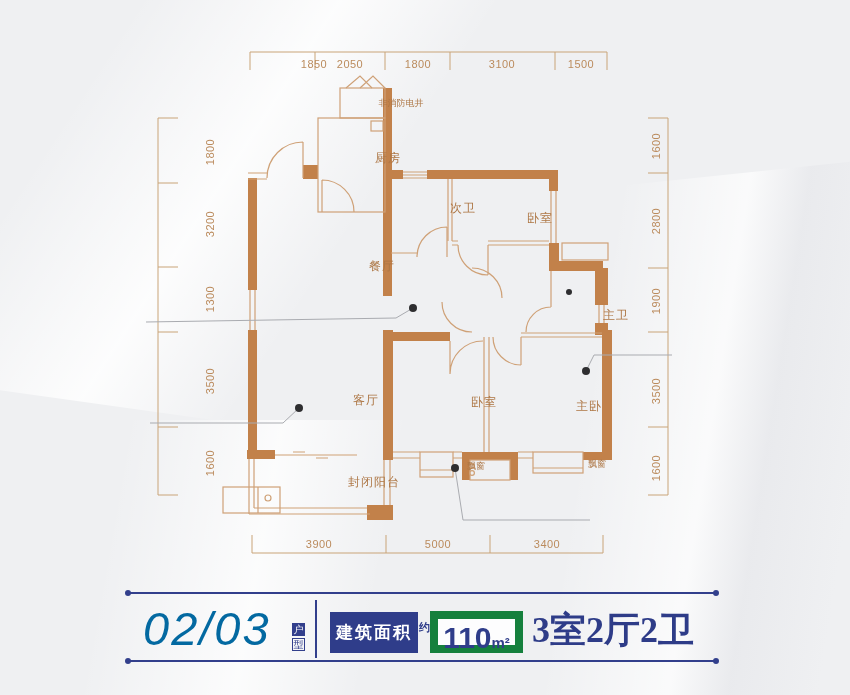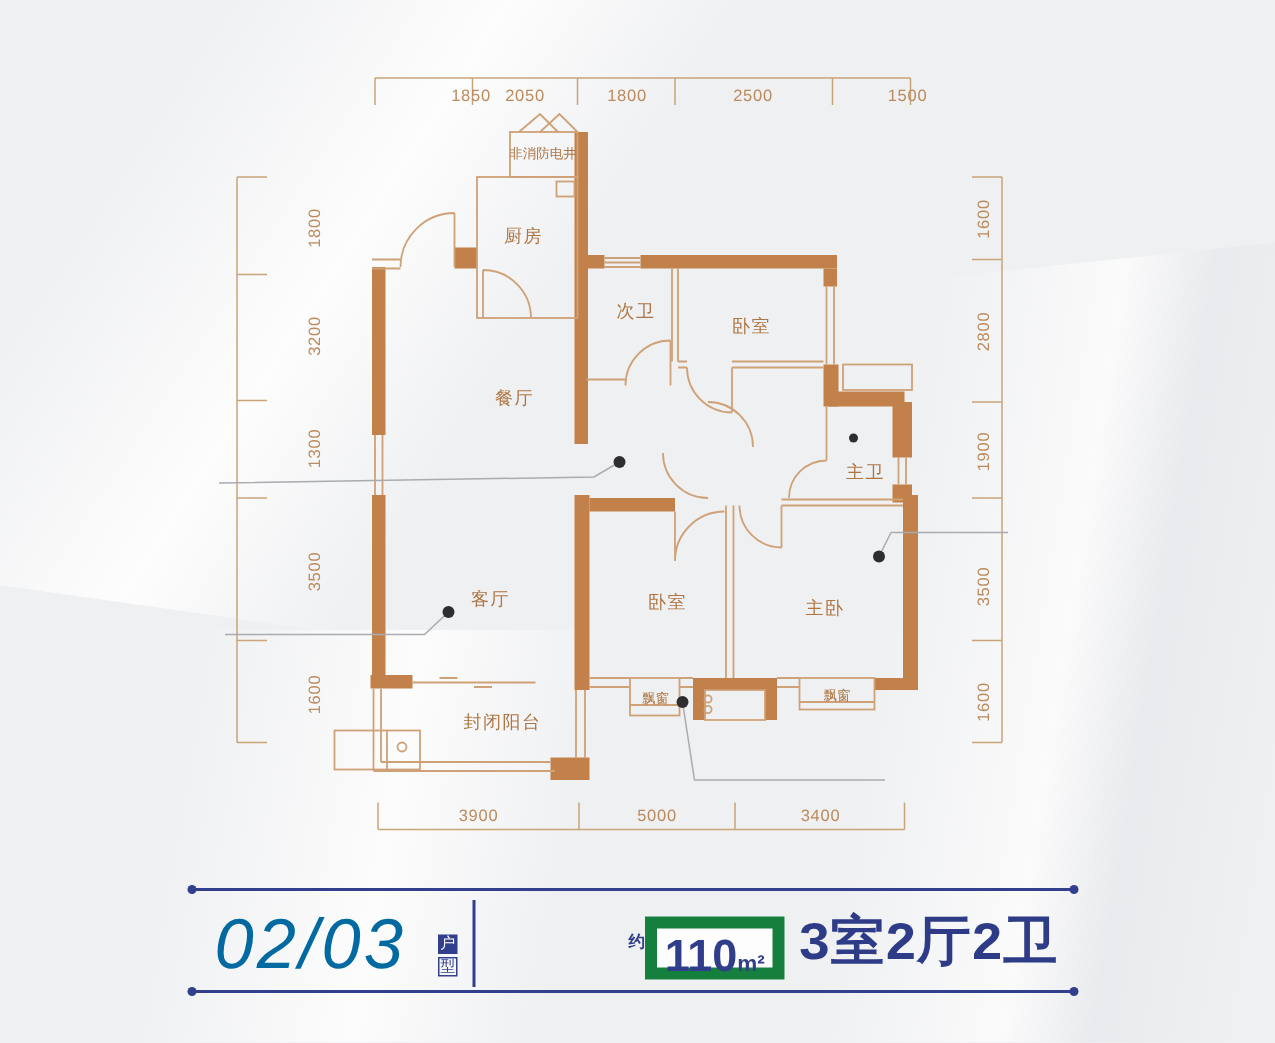--- a/index.html
+++ b/index.html
@@ -17,21 +17,21 @@
   .s2{left:380px;top:180px;width:620px;height:560px;
       background:linear-gradient(105deg,rgba(255,255,255,0) 35%,rgba(255,255,255,.7) 52%,rgba(228,229,233,.5) 60%,rgba(255,255,255,0) 72%);
       transform:rotate(-6deg);}
   .s3{left:-60px;top:420px;width:560px;height:360px;
       background:linear-gradient(100deg,rgba(230,231,235,.0) 30%,rgba(255,255,255,.8) 55%,rgba(255,255,255,0) 75%);}
   svg.plan{position:absolute;left:0;top:0;}
   #plan-labels{position:absolute;inset:0;pointer-events:none;}
   .dim,.room{position:absolute;transform:translate(-50%,-50%);white-space:nowrap;}
   .dim{font-size:11px;color:#bb8b5d;letter-spacing:.5px;}
   .dim.rot{transform:translate(-50%,-50%) rotate(-90deg);}
-  .room{font-size:12px;color:#ad7644;letter-spacing:1px;}
+  .room{font-size:12px;color:#ad7644;letter-spacing:1px;margin-left:39px;}
   .room.small{font-size:9px;letter-spacing:0;}
   
   .tblock{position:absolute;left:0;top:0;width:850px;height:695px;pointer-events:none;}
   .tline{position:absolute;left:128px;width:588px;height:2px;background:#323f8c;}
   .tl-top{top:592px;} .tl-bot{top:660px;}
   .dot{position:absolute;width:6px;height:6px;border-radius:50%;background:#323f8c;top:-2px;}
   .dot.l{left:-3px;} .dot.r{right:-3px;}
   .unit-num{
     position:absolute;left:143px;top:601px;width:150px;height:58px;
     font-size:47px;font-style:italic;font-weight:300;color:#0369a1;
@@ -49,21 +49,21 @@
     display:flex;align-items:center;justify-content:center;}
   .approx{position:absolute;left:419px;top:620px;font-size:11px;font-weight:bold;color:#2f3d8a;}
   .area-box{
     position:absolute;left:430px;top:611px;width:93px;height:42px;background:#fdfdfe;
     border:8px solid #15803d;box-sizing:border-box;
     display:flex;align-items:baseline;justify-content:center;color:#2f3d8a;}
   .area-box .num{font-size:30px;font-weight:bold;line-height:38px;}
   .area-box .unit{font-size:15px;font-weight:bold;}
   .layout-text{
     position:absolute;left:532px;top:606px;
-    font-family:Liberation Mono, monospace;
+    font-family:Liberation Serif, serif;
     font-size:36px;font-weight:bold;color:#2e3c88;letter-spacing:0px;line-height:48px;}
 </style>
 </head>
 <body>
 
 <div class="stage">
   <div class="streak s1"></div>
   <div class="streak s2"></div>
   <div class="streak s3"></div>
 
@@ -149,22 +149,22 @@
       <circle cx="586" cy="371" r="4" fill="#2e2e30"></circle>
       <circle cx="455" cy="468" r="4" fill="#2e2e30"></circle>
       <circle cx="569" cy="292" r="3" fill="#2e2e30"></circle>
     </g>
   </svg>
 
   <div id="plan-labels">
       <div class="dim" style="left: 282px; top: 64px; margin-left: 32px;">1850</div>
       <div class="dim" style="left: 350px; top: 64px;">2050</div>
       <div class="dim" style="left: 418px; top: 64px;">1800</div>
-      <div class="dim" style="left: 502px; top: 64px;">2500</div>
-      <div class="dim" style="left: 605px; top: 64px;">1500</div>
+      <div class="dim" style="left: 502px; top: 64px;">3100</div>
+      <div class="dim" style="left: 581px; top: 64px;">1500</div>
       <div class="dim rot" style="left: 210px; top: 152px;">1800</div>
       <div class="dim rot" style="left: 210px; top: 224px;">3200</div>
       <div class="dim rot" style="left: 210px; top: 299px;">1300</div>
       <div class="dim rot" style="left: 210px; top: 381px;">3500</div>
       <div class="dim rot" style="left: 210px; top: 463px;">1600</div>
       <div class="dim rot" style="left: 656px; top: 146px;">1600</div>
       <div class="dim rot" style="left: 656px; top: 221px;">2800</div>
       <div class="dim rot" style="left: 656px; top: 301px;">1900</div>
       <div class="dim rot" style="left: 656px; top: 391px;">3500</div>
       <div class="dim rot" style="left: 656px; top: 468px;">1600</div>
@@ -193,20 +193,21 @@
     <div class="tline tl-bot">
       <span class="dot l"></span>
       <span class="dot r"></span>
     </div>
     <div class="unit-num">02/03</div>
     <div class="unit-suffix">
       <span class="c1">户</span>
       <span class="c2">型</span>
     </div>
     <div class="tdivider"></div>
+    <div class="area-badge">建筑面积</div>
     <div class="approx">约</div>
     <div class="area-box">
       <span class="num">110</span>
         <span class="unit">m²</span>
     </div>
     <div class="layout-text">3室2厅2卫</div>
   </div>
 </div>
 
 </body></html>

